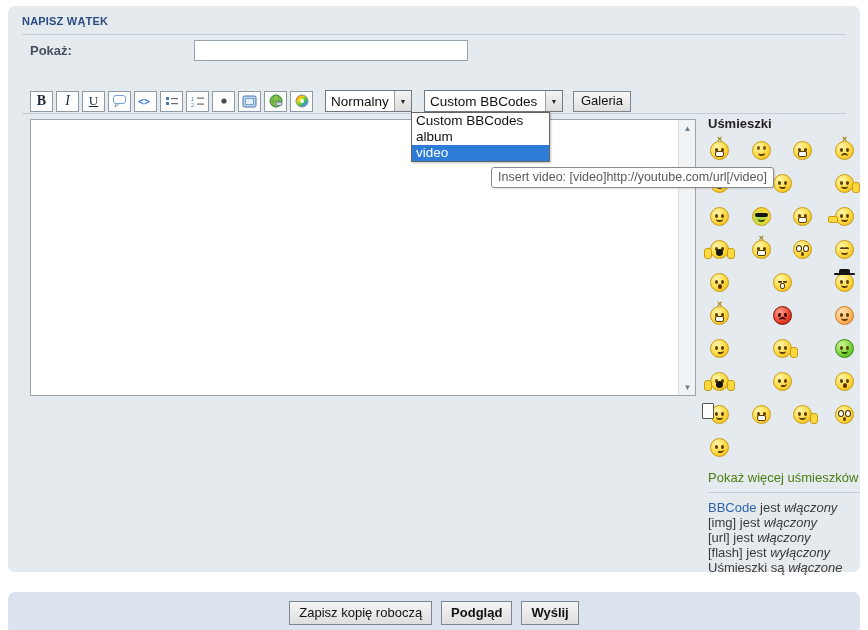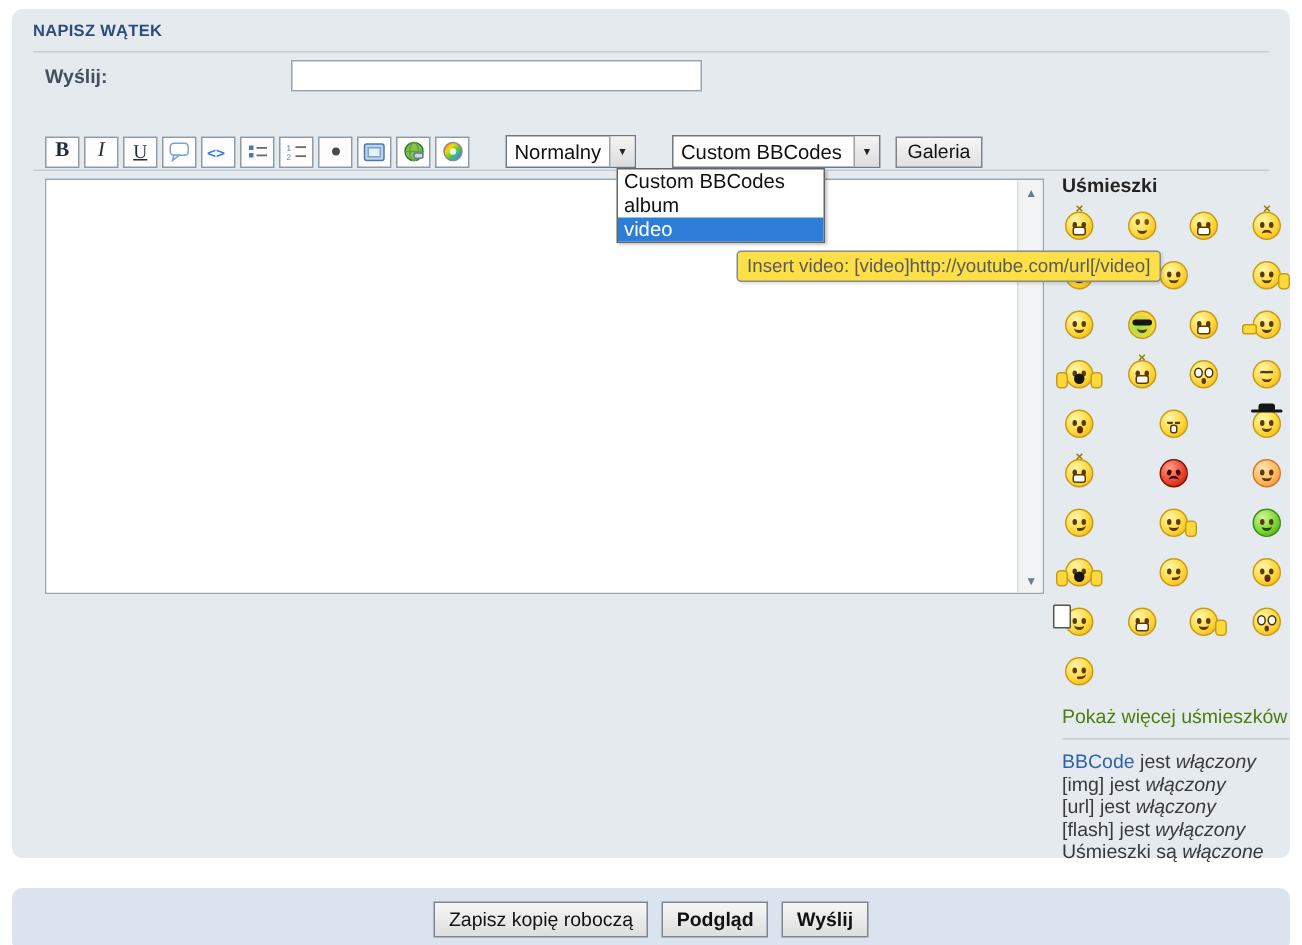--- a/index.html
+++ b/index.html
@@ -26,21 +26,21 @@
   .tb-btn {
     width:23px; height:21px; background:#fdfdfd; border:1px solid #8e9aa6;
     display:flex; align-items:center; justify-content:center; cursor:pointer;
   }
   .tb-b { font-family:"Liberation Serif", serif; font-weight:bold; font-size:14px; color:#1e2b3a; }
   .tb-i { font-family:"Liberation Serif", serif; font-style:italic; font-size:14px; color:#1e2b3a; }
   .tb-u { font-family:"Liberation Serif", serif; font-size:13px; text-decoration:underline; color:#1e2b3a; }
   .tb-sep { width:6px; }
   .fake-select {
     height:22px; background:#fff; border:1px solid #6f7a84; display:flex; align-items:stretch;
-    font-size:13.5px; color:#111; cursor:pointer;margin-left:12px;
+    font-size:13.5px; color:#111; cursor:pointer;
   }
   .fs-label { display:flex; align-items:center; padding:0 5px; flex:1; white-space:nowrap; }
   .fs-arrow {
     width:17px; background:linear-gradient(#f4f4f4,#dcdcdc); border-left:1px solid #9aa0a6;
     display:flex; align-items:center; justify-content:center; font-size:7px; color:#222;
   }
   .gallery-btn {
     height:21px; margin-left:7px; padding:1px 7px 2px; font-size:13px; color:#111;
     background:linear-gradient(#f6f6f6,#e0e0e0); border:1px solid #7d868e; cursor:pointer;
     font-family:"Liberation Sans", sans-serif;
@@ -49,21 +49,21 @@
   
   .dropdown-list {
     position:absolute; left:403px; top:106px; width:139px; background:#fff;
     border:1px solid #646464; z-index:30; box-shadow:1px 1px 2px rgba(0,0,0,.25);
   }
   .dd-opt { height:16px; line-height:16px; padding-left:4px; font-size:13.5px; color:#111; cursor:pointer; white-space:nowrap; }
   .dd-opt.sel { background:#2c7cd8; color:#fff; }
   
   .tooltip {
     position:absolute; left:483px; top:161px; z-index:40;
-    background:#fde047; border:1px solid #8a8a8a; border-radius:3px;
+    background:#ffffff; border:1px solid #8a8a8a; border-radius:3px;
     padding:2px 6px 3px; font-size:12.5px; color:#5a5a5a; white-space:nowrap;
     box-shadow:1px 1px 2px rgba(0,0,0,.12);
   }
   
   .editor-wrap {
     position:absolute; left:22px; top:113px; width:666px; height:277px;
     background:#fff; border:1px solid #9aa5ad;
   }
   .editor-text {
     position:absolute; left:0; top:0; right:17px; bottom:0; border:0; resize:none;
@@ -150,21 +150,21 @@
   }
   .f-btn.bold { font-weight:bold; }
 </style>
 </head>
 <body>
 
 <div class="panel">
   <div class="panel-header">NAPISZ WĄTEK</div>
   <div class="hdr-divider"></div>
 
-  <label class="title-label">Wyślij:</label>
+  <label class="title-label">Pokaż:</label>
   <input class="title-input" type="text" value="" style="">
 
   <div class="toolbar">
     <span id="tb-buttons" style="display:flex;gap:3px;">
         <button class="tb-btn">
           <span class="tb-b">B</span>
         </button>
         <button class="tb-btn">
           <span class="tb-i">I</span>
         </button>

